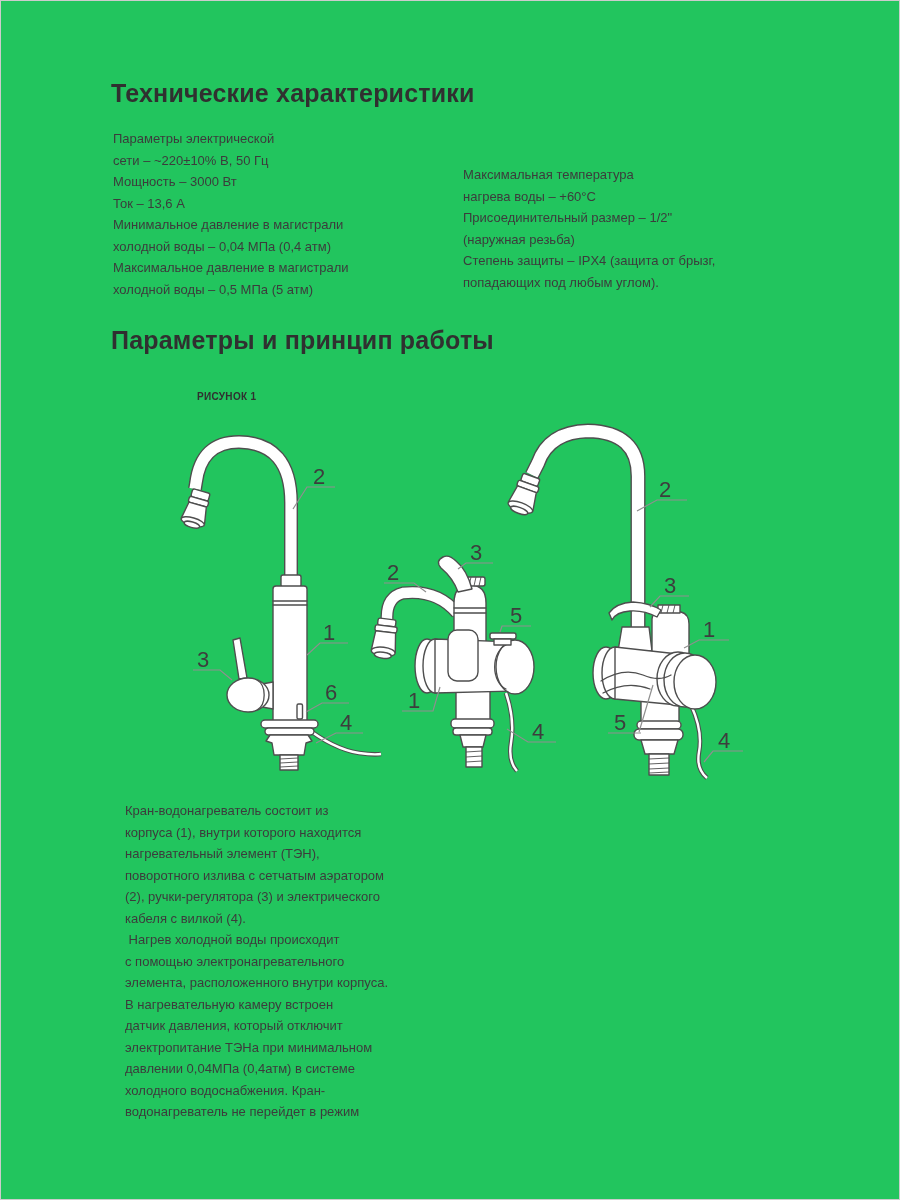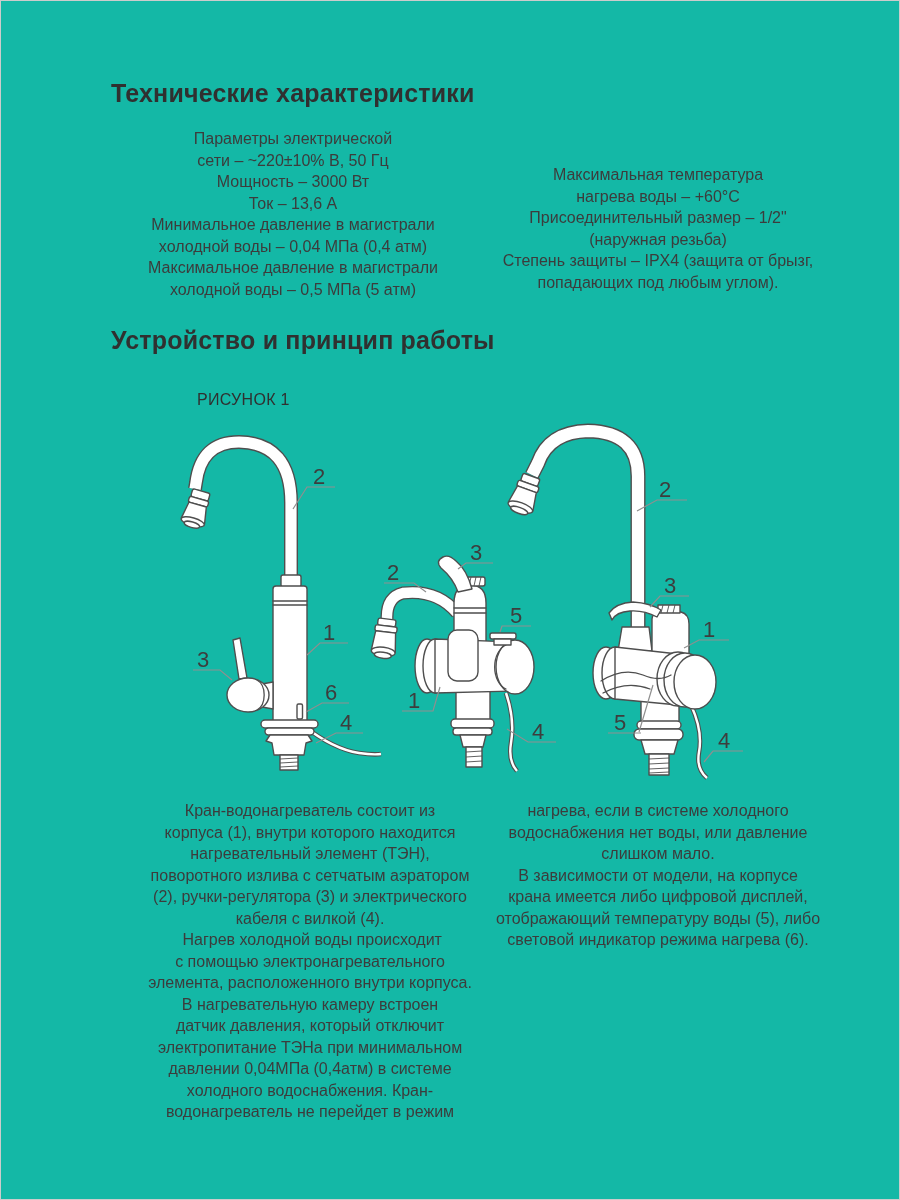--- a/index.html
+++ b/index.html
@@ -1,37 +1,37 @@
 <!DOCTYPE html>
 <html><head>
 <meta charset="utf-8">
 <style>
   html,body { margin:0; padding:0; background:#ffffff; }
   .page {
-    position:relative; width:900px; height:1200px; background:#14b8a6;
+    position:relative; width:900px; height:1200px; background:#22c55e;
     font-family:"Liberation Sans", sans-serif; color:#3c3c3c;
     box-sizing:border-box; border:1px solid #cccccc; overflow:hidden;
   }
   .sec-title {
     position:absolute; left:110px; margin:0;
     font-size:25px; font-weight:700; color:#303030; letter-spacing:0.2px;
   }
   #sec1-title { top:78px; }
   #sec2-title { top:325px; }
   .col {
-    position:absolute; font-size:16px; line-height:21.5px;
-    white-space:pre-line; color:#3c3c3c;text-align:center;
+    position:absolute; font-size:13px; line-height:21.5px;
+    white-space:pre-line; color:#3c3c3c;
   }
   #spec-left  { left:112px; top:127px; width:360px; }
   #spec-right { left:462px; top:127px; width:390px;margin-top:36px; }
   #desc-left  { left:124px; top:799px; width:370px; }
   #desc-right { left:462px; top:799px; width:390px; }
   .fig-label {
     position:absolute; left:196px; top:390px;
-    font-size:16px; font-weight:400; color:#303030; letter-spacing:0.3px;
+    font-size:10px; font-weight:700; color:#303030; letter-spacing:0.3px;
   }
   #figure-wrap { position:absolute; left:100px; top:420px; width:720px; height:380px; }
   
   .sh  { fill:#ffffff; stroke:#4e4e4e; stroke-width:1.4; stroke-linejoin:round; }
   .st  { fill:none;    stroke:#4e4e4e; stroke-width:1.3; stroke-linecap:round; }
   .po  { fill:none;    stroke:#4e4e4e; }
   .pi  { fill:none;    stroke:#ffffff; }
   .co  { fill:none;    stroke:#4e4e4e; stroke-width:4.6; }
   .ci  { fill:none;    stroke:#ffffff; stroke-width:2.4; }
   .ldr { fill:none;    stroke:#8f8f8f; stroke-width:1.2; }
@@ -54,21 +54,21 @@
 Максимальное давление в магистрали
 холодной воды – 0,5 МПа (5 атм)</div>
 
   <div class="col" id="spec-right">Максимальная температура
 нагрева воды – +60°С
 Присоединительный размер – 1/2"
 (наружная резьба)
 Степень защиты – IPX4 (защита от брызг,
 попадающих под любым углом).</div>
 
-  <h1 class="sec-title" id="sec2-title">Устройство и принцип работы</h1>
+  <h1 class="sec-title" id="sec2-title">Параметры и принцип работы</h1>
 
   <div class="fig-label">РИСУНОК 1</div>
 
   <div id="figure-wrap">
     <svg width="720" height="380" viewBox="0 0 720 380">
 
       <g>
 
         <path class="co" d="M 203 305 Q 232 328 258 332 Q 272 334 280 333"></path>
         <path class="ci" d="M 203 305 Q 232 328 258 332 Q 272 334 280 333"></path>
@@ -231,21 +231,14 @@
 &nbsp;Нагрев холодной воды происходит
 с помощью электронагревательного
 элемента, расположенного внутри корпуса.
 В нагревательную камеру встроен
 датчик давления, который отключит
 электропитание ТЭНа при минимальном
 давлении 0,04МПа (0,4атм) в системе
 холодного водоснабжения. Кран-
 водонагреватель не перейдет в режим</div>
 
-  <div class="col" id="desc-right">нагрева, если в системе холодного
-водоснабжения нет воды, или давление
-слишком мало.
-В зависимости от модели, на корпусе
-крана имеется либо цифровой дисплей,
-отображающий температуру воды (5), либо
-световой индикатор режима нагрева (6).</div>
 
 </div>
 
 </body></html>

